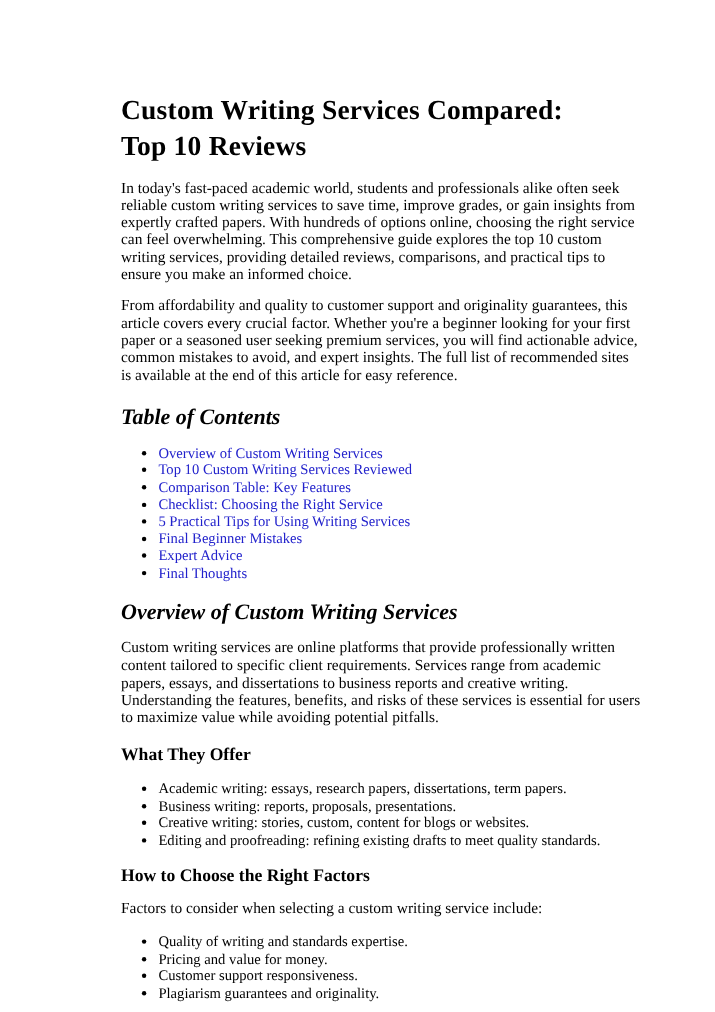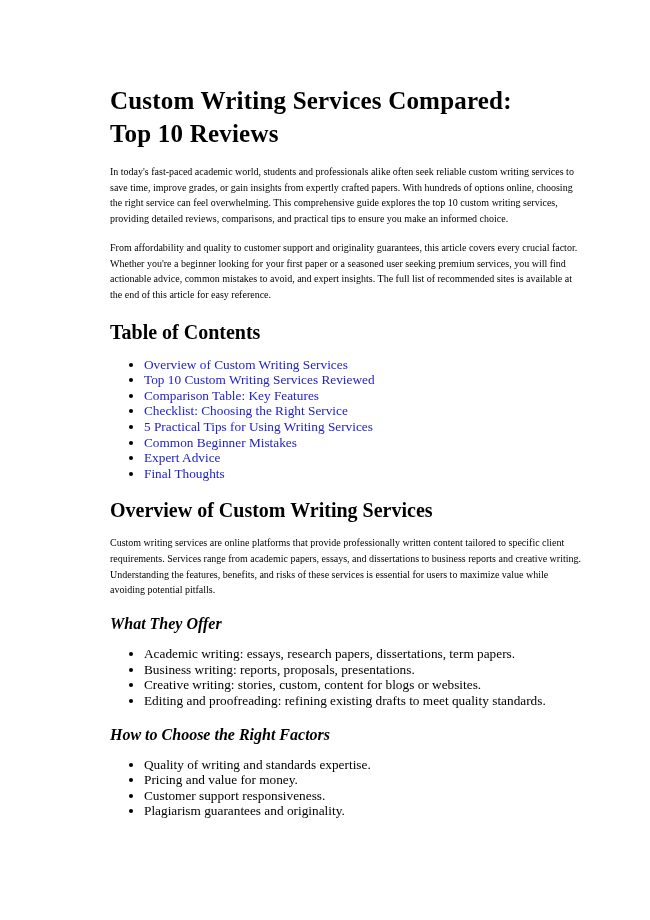--- a/index.html
+++ b/index.html
@@ -27,30 +27,30 @@
     line-height: 33px;
     margin: 0 0 14px 0;
     letter-spacing: 0.2px;
   }
   h1.doc-title span { display: block; }
   h2.section-heading {
     font-size: 20px;
     font-weight: bold;
     line-height: 24px;
     margin: 17px 0 13px 0;
+    font-style: italic;
   }
   h3.sub-heading {
     font-size: 16px;
     font-weight: bold;
     line-height: 19px;
     margin: 16px 0 13px 0;
-    font-style: italic;
   }
   p.body-text {
-    font-size: 10px;
+    font-size: 14px;
     line-height: 15.7px;
     margin: 0 0 13px 0;
   }
   ul.doc-list {
     margin: 13px 0 16px 0;
     padding: 0 0 0 34px;
     list-style: disc;
   }
   ul.doc-list li {
     font-size: 13.3px;
@@ -77,40 +77,41 @@
   <p class="body-text">From affordability and quality to customer support and originality guarantees, this article covers every crucial factor. Whether you're a beginner looking for your first paper or a seasoned user seeking premium services, you will find actionable advice, common mistakes to avoid, and expert insights. The full list of recommended sites is available at the end of this article for easy reference.</p>
 
   <h2 class="section-heading">Table of Contents</h2>
 
   <ul class="doc-list">
     <li><a class="toc-link">Overview of Custom Writing Services</a></li>
     <li><a class="toc-link">Top 10 Custom Writing Services Reviewed</a></li>
     <li><a class="toc-link">Comparison Table: Key Features</a></li>
     <li><a class="toc-link">Checklist: Choosing the Right Service</a></li>
     <li><a class="toc-link">5 Practical Tips for Using Writing Services</a></li>
-    <li><a class="toc-link">Common Beginner Mistakes</a></li>
+    <li><a class="toc-link">Final Beginner Mistakes</a></li>
     <li><a class="toc-link">Expert Advice</a></li>
     <li><a class="toc-link">Final Thoughts</a></li>
   </ul>
 
   <h2 class="section-heading">Overview of Custom Writing Services</h2>
 
   <p class="body-text">Custom writing services are online platforms that provide professionally written content tailored to specific client requirements. Services range from academic papers, essays, and dissertations to business reports and creative writing. Understanding the features, benefits, and risks of these services is essential for users to maximize value while avoiding potential pitfalls.</p>
 
   <h3 class="sub-heading">What They Offer</h3>
 
   <ul class="doc-list">
     <li>Academic writing: essays, research papers, dissertations, term papers.</li>
     <li>Business writing: reports, proposals, presentations.</li>
     <li>Creative writing: stories, custom, content for blogs or websites.</li>
     <li>Editing and proofreading: refining existing drafts to meet quality standards.</li>
   </ul>
 
   <h3 class="sub-heading">How to Choose the Right Factors</h3>
 
+  <p class="body-text">Factors to consider when selecting a custom writing service include:</p>
 
   <ul class="doc-list">
     <li>Quality of writing and standards expertise.</li>
     <li>Pricing and value for money.</li>
     <li>Customer support responsiveness.</li>
     <li>Plagiarism guarantees and originality.</li>
   </ul>
 
 </div>
 

